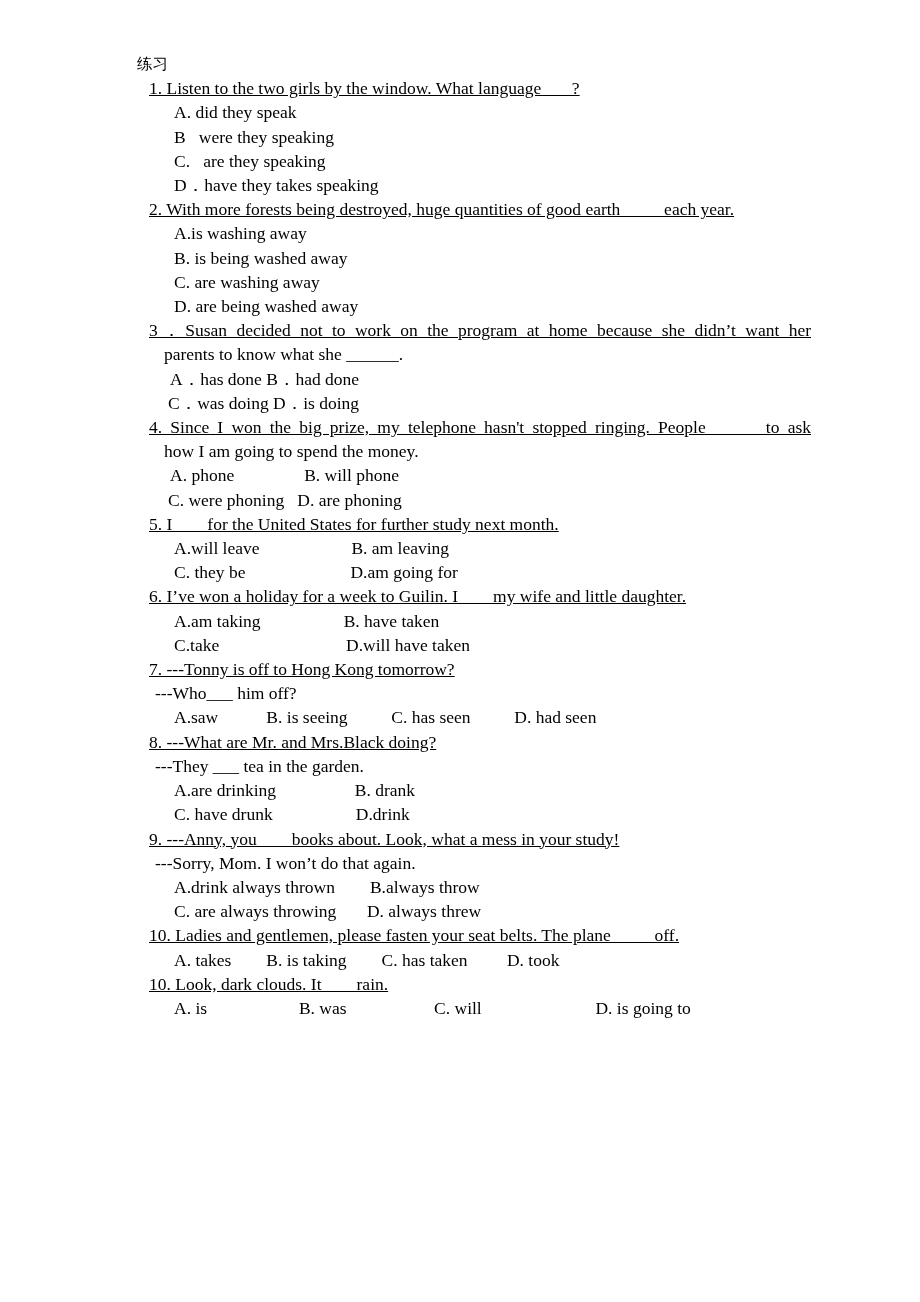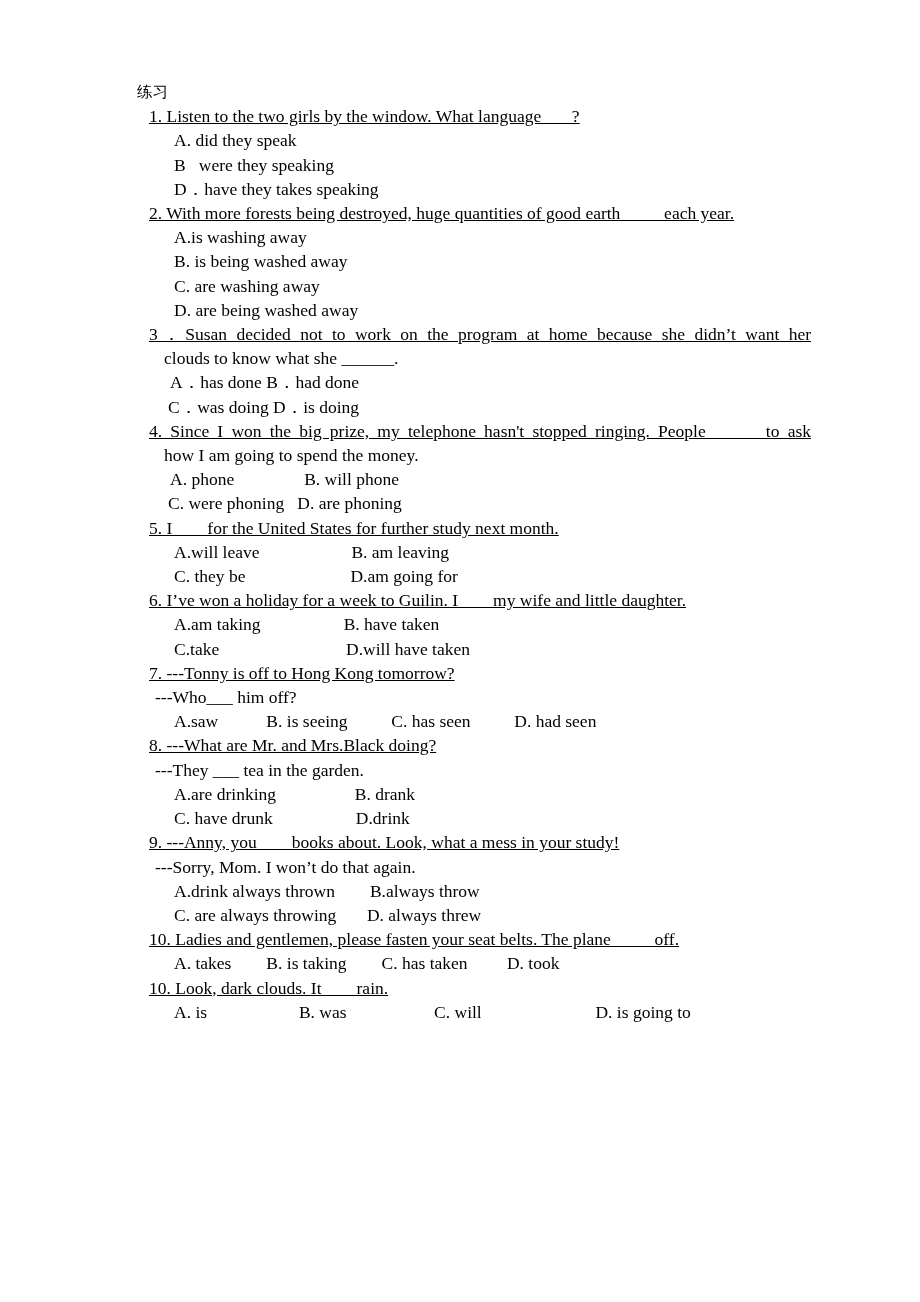--- a/index.html
+++ b/index.html
@@ -13,21 +13,21 @@
     font-family: "Liberation Serif", "DejaVu Serif", serif;
     color: #000000;
     overflow: hidden;
   }
   .page {
     position: relative;
     width: 920px;
     height: 1302px;
     background: #ffffff;
     box-sizing: border-box;
-    padding: 80px 120px 0 137px;
+    padding: 52px 120px 0 137px;
   }
   .doc-body {
     font-size: 17.5px;
     line-height: 24.2px;
   }
   .line {
     white-space: pre-wrap;
   }
   
   .lvl-title   { margin-left: 0px; }
@@ -54,30 +54,31 @@
 <body>
 
 <div class="page">
   <div class="doc-body">
 
     <div class="line lvl-title title-cn">练习</div>
 
     <div class="line lvl-q">1. Listen to the two girls by the window. What language ___?</div>
     <div class="line lvl-opt">A. did they speak</div>
     <div class="line lvl-opt">B   were they speaking</div>
+    <div class="line lvl-opt">C.   are they speaking</div>
     <div class="line lvl-opt">D．have they takes speaking</div>
 
     <div class="line lvl-q">2. With more forests being destroyed, huge quantities of good earth ____ each year.</div>
     <div class="line lvl-opt">A.is washing away</div>
     <div class="line lvl-opt">B. is being washed away</div>
     <div class="line lvl-opt">C. are washing away</div>
     <div class="line lvl-opt">D. are being washed away</div>
 
     <div class="line lvl-q justify">3．Susan decided not to work on the program at home because she didn’t want her</div>
-    <div class="line lvl-cont">clouds to know what she ______.</div>
+    <div class="line lvl-cont">parents to know what she ______.</div>
     <div class="line lvl-opt-q3">A．has done B．had done</div>
     <div class="line lvl-opt-in">C．was doing D．is doing</div>
 
     <div class="line lvl-q justify">4. Since I won the big prize, my telephone hasn't stopped ringing. People _____ to ask</div>
     <div class="line lvl-cont">how I am going to spend the money.</div>
     <div class="line lvl-opt-q3">A. phone                B. will phone</div>
     <div class="line lvl-opt-in">C. were phoning   D. are phoning</div>
 
     <div class="line lvl-q">5. I ___ for the United States for further study next month.</div>
     <div class="line lvl-opt">A.will leave                     B. am leaving</div>

